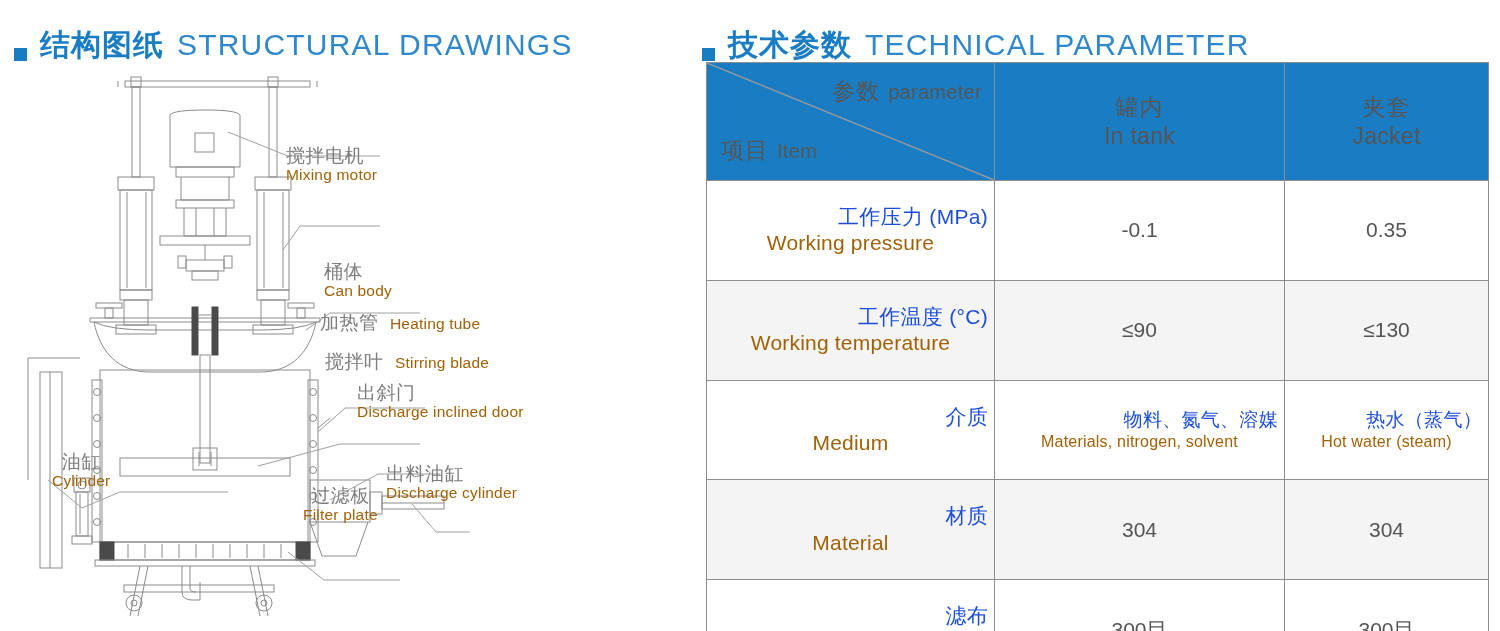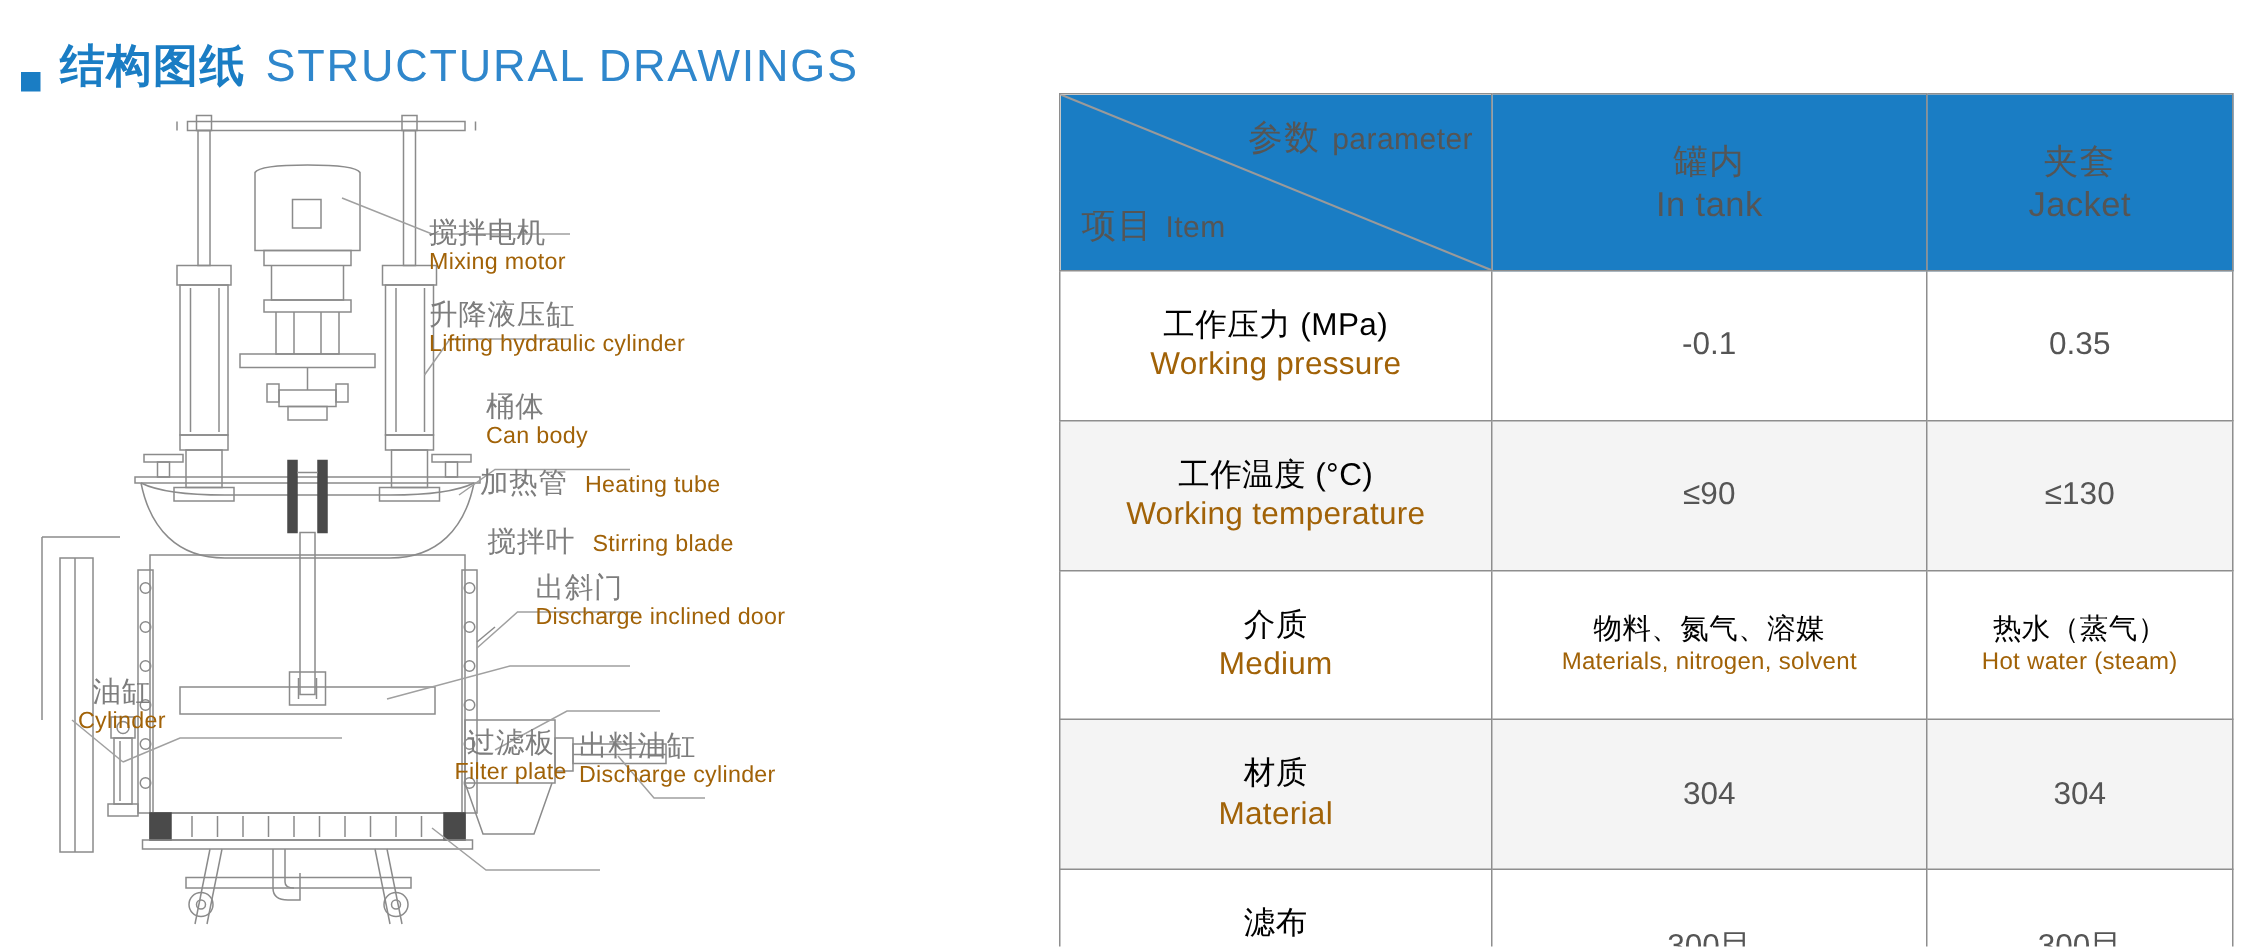--- a/index.html
+++ b/index.html
@@ -80,21 +80,21 @@
   .lbl.inline .en { display: inline; margin-left: 7px; }
   .lbl.center { text-align: center; }
 
   
   #lbl-mixing-motor      { left: 286px; top: 145px; }
   #lbl-lifting-cylinder  { left: 286px; top: 200px; }
   #lbl-can-body          { left: 324px; top: 261px; }
   #lbl-heating-tube      { left: 320px; top: 312px; }
   #lbl-stirring-blade    { left: 325px; top: 351px; }
   #lbl-discharge-door    { left: 357px; top: 382px; }
-  #lbl-discharge-cyl     { left: 386px; top: 463px; margin-top: 24px; }
+  #lbl-discharge-cyl     { left: 386px; top: 463px; }
   #lbl-filter-plate      { left: 303px; top: 485px; }
   #lbl-oil-cylinder      { left: 52px;  top: 451px; }
 
   
   #param-table {
     position: absolute;
     left: 706px; top: 62px;
     width: 782px; height: 618px;
     border-collapse: collapse;
     table-layout: fixed;
@@ -144,22 +144,23 @@
   .hdr-stack .hdr-cn { display: block; font-size: 23px; line-height: 1.22; }
   .hdr-stack .hdr-en { display: block; font-size: 23px; margin-left: 0; line-height: 1.22; }
 
   .row-alt td { background: #f4f4f4; }
   .row-white td { background: #ffffff; }
 
   .cell-2line .cn {
     display: block;
     font-size: 21px;
     line-height: 1.26;
-    color: #000000;
+    color: #1d4ed8;
     letter-spacing: 0.3px;
+    text-align: right;
   }
   .cell-2line .en {
     display: block;
     font-size: 21px;
     line-height: 1.26;
     color: #a16207;
     letter-spacing: 0.2px;
   }
   .cell-2line.small .cn { font-size: 19px; }
   .cell-2line.small .en { font-size: 16px; }
@@ -169,20 +170,25 @@
 <body>
 
 <div class="page">
 
   <div class="section-head" id="head-left">
     <span class="bullet"></span>
     <span class="head-cn">结构图纸</span>
     <span class="head-en">STRUCTURAL DRAWINGS</span>
   </div>
 
+  <div class="section-head" id="head-right">
+    <span class="bullet"></span>
+    <span class="head-cn">技术参数</span>
+    <span class="head-en">TECHNICAL PARAMETER</span>
+  </div>
 
   <div id="drawing-panel">
 
     <svg id="drawing-svg" width="690" height="560" viewBox="0 0 690 560" stroke="#8b8b8b" fill="none" stroke-width="1" stroke-linejoin="miter">
 
       <g>
         <rect x="125" y="21" width="185" height="6"></rect>
         <line x1="118" y1="21" x2="118" y2="27"></line>
         <line x1="317" y1="21" x2="317" y2="27"></line>
 
@@ -364,24 +370,20 @@
         <path d="M228 432 L120 432 L82 448"></path>
         <path d="M82 448 L48 420"></path>
       </g>
     </svg>
 
     <div class="lbl" id="lbl-mixing-motor" style="top:85px;left:286px">
       <span class="cn">搅拌电机</span>
       <span class="en">Mixing motor</span>
     </div>
 
-    <div class="lbl" id="lbl-lifting-cylinder" style="top:140px;left:286px">
-      <span class="cn">升降液压缸</span>
-      <span class="en">Lifting hydraulic cylinder</span>
-    </div>
 
     <div class="lbl" id="lbl-can-body" style="top:201px;left:324px">
       <span class="cn">桶体</span>
       <span class="en">Can body</span>
     </div>
 
     <div class="lbl inline" id="lbl-heating-tube" style="top:252px;left:320px">
       <span class="cn">加热管</span>
       <span class="en">Heating tube</span>
     </div>

